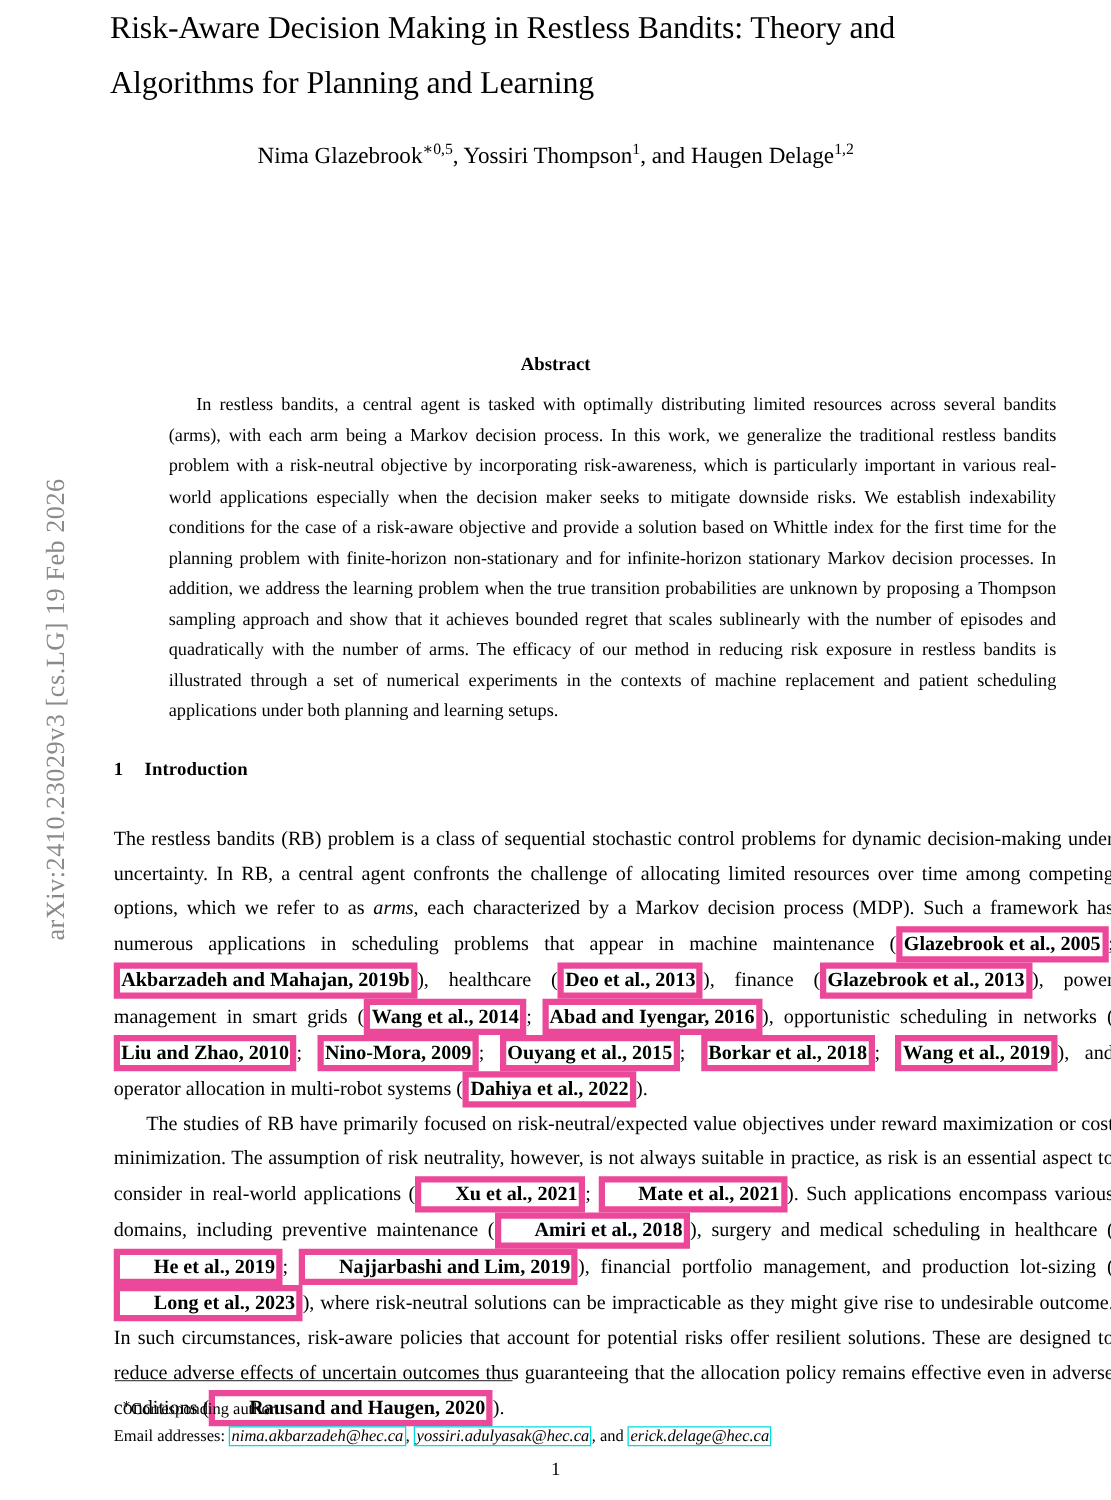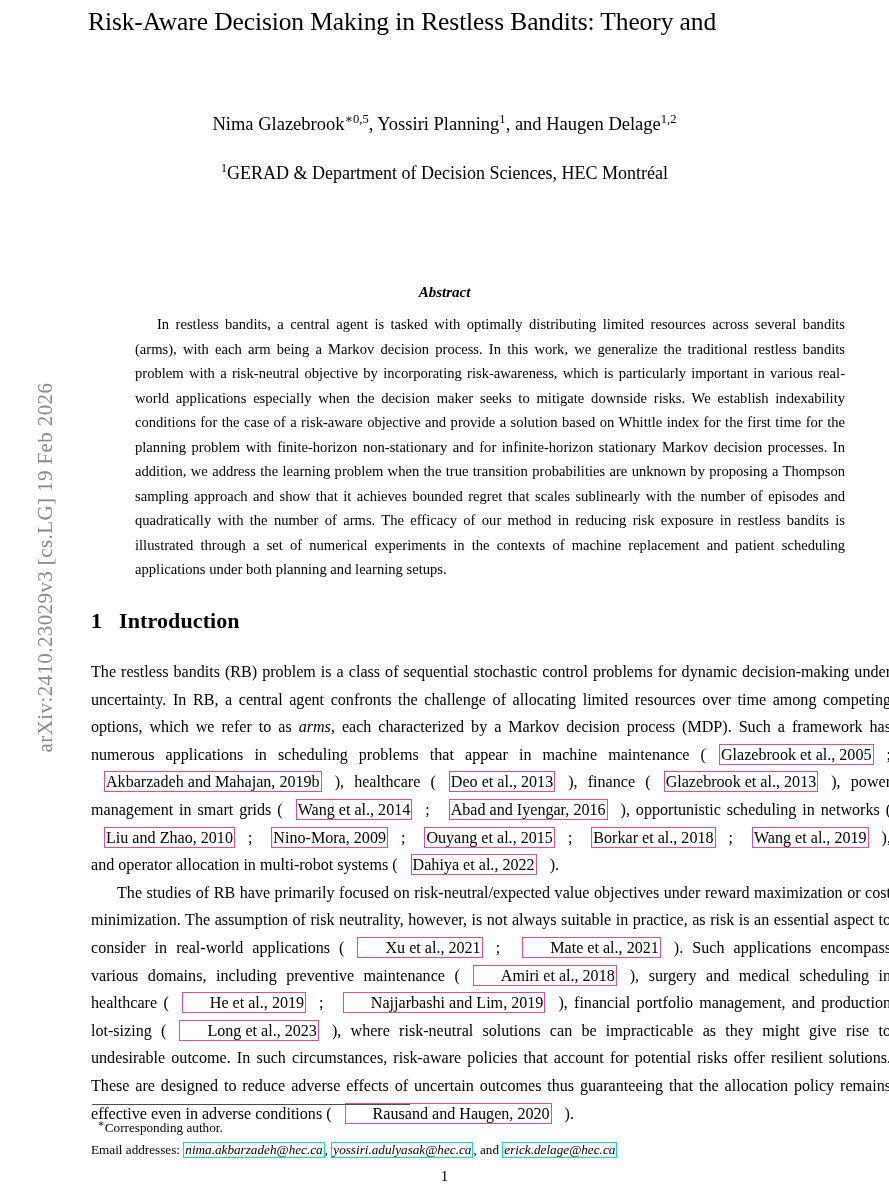--- a/index.html
+++ b/index.html
@@ -72,66 +72,66 @@
 
   
   .abstract-heading {
     position: absolute;
     left: 88px;
     top: 284px;
     width: 713px;
     text-align: center;
     font-size: 15px;
     font-weight: bold;
-    font-style: italic;
   }
   .abstract-body {
     position: absolute;
     left: 135px;
     top: 312px;
     width: 710px;
     font-size: 14.6px;
     line-height: 24.5px;
     text-align: justify;
     text-indent: 22px;
     hyphens: auto;
     font-family: Liberation Serif, serif;
   }
 
   
   .section-heading {
     position: absolute;
     left: 91px;
     top: 608px;
-    font-size: 22px;
+    font-size: 15px;
     font-weight: bold;
     letter-spacing: 0.1px;
   }
   .section-heading .num { margin-right: 17px; }
 
   
   .body-text {
     position: absolute;
     left: 91px;
     top: 658px;
     width: 800px;
     font-size: 16.1px;
     line-height: 27.6px;
     text-align: justify;
   }
   .body-text p { margin: 0; }
   .body-text p.indented { text-indent: 26px; }
 
   
   .cite {
-    border: 1px solid #ec4899;
+    border: 5px solid #ec4899;
     padding: 0 1px;
-    margin: 0 13px;
+    margin: 0 0px;
     display: inline-block;
     line-height: 19px;
+    font-weight: bold;
   }
   .email-link {
     border: 1px solid #00dddd;
     padding: 0 1px;
     font-style: italic;
     display: inline-block;
     line-height: 14px;
   }
 
   
@@ -167,28 +167,28 @@
 </style>
 </head>
 <body>
 
 <div class="page">
 
   <div class="arxiv-stamp">arXiv:2410.23029v3  [cs.LG]  19 Feb 2026</div>
 
   <div class="title">
     <span>Risk-Aware Decision Making in Restless Bandits: Theory and</span><br>
+    <span>Algorithms for Planning and Learning</span>
   </div>
 
   <div class="authors">
-    <span>Nima Glazebrook</span><sup>∗0,5</sup><span>, </span><span>Yossiri Planning</span><sup>1</sup><span>, and </span><span>Haugen Delage</span><sup>1,2</sup>
+    <span>Nima Glazebrook</span><sup>∗0,5</sup><span>, </span><span>Yossiri Thompson</span><sup>1</sup><span>, and </span><span>Haugen Delage</span><sup>1,2</sup>
   </div>
 
   <div class="affiliations">
-    <div><sup>1</sup><span>GERAD &amp; Department of Decision Sciences, HEC Montréal</span></div>
   </div>
 
   <div class="abstract-heading">Abstract</div>
   <div class="abstract-body">In restless bandits, a central agent is tasked with optimally distributing limited resources across several bandits (arms), with each arm being a Markov decision process. In this work, we generalize the traditional restless bandits problem with a risk-neutral objective by incorporating risk-awareness, which is particularly important in various real-world applications especially when the decision maker seeks to mitigate downside risks. We establish indexability conditions for the case of a risk-aware objective and provide a solution based on Whittle index for the first time for the planning problem with finite-horizon non-stationary and for infinite-horizon stationary Markov decision processes. In addition, we address the learning problem when the true transition probabilities are unknown by proposing a Thompson sampling approach and show that it achieves bounded regret that scales sublinearly with the number of episodes and quadratically with the number of arms. The efficacy of our method in reducing risk exposure in restless bandits is illustrated through a set of numerical experiments in the contexts of machine replacement and patient scheduling applications under both planning and learning setups.</div>
 
   <div class="section-heading">
     <span class="num">1</span><span>Introduction</span>
   </div>
 
   <div class="body-text">

